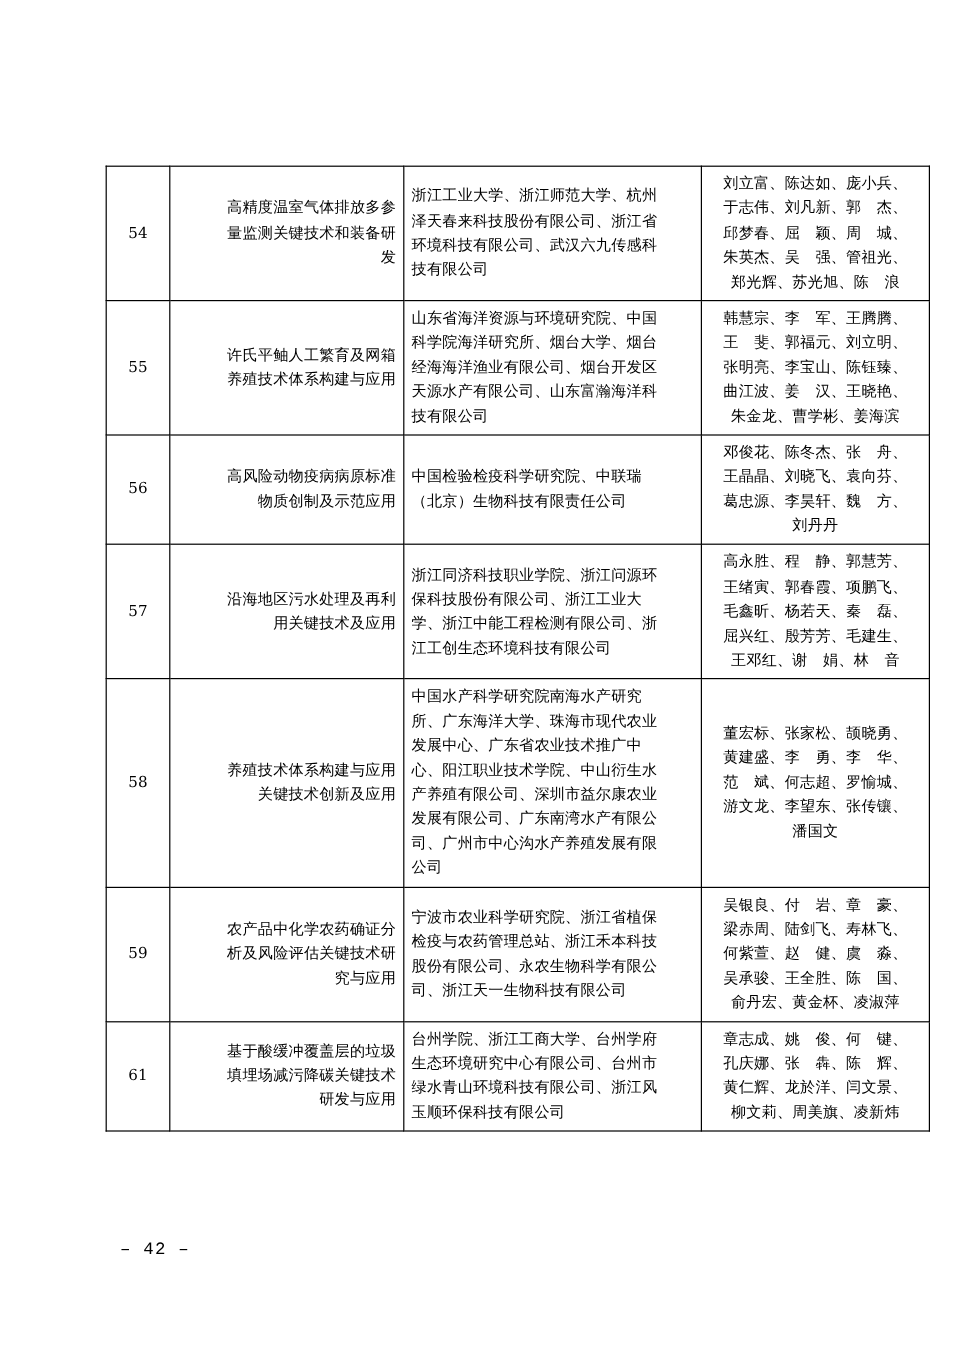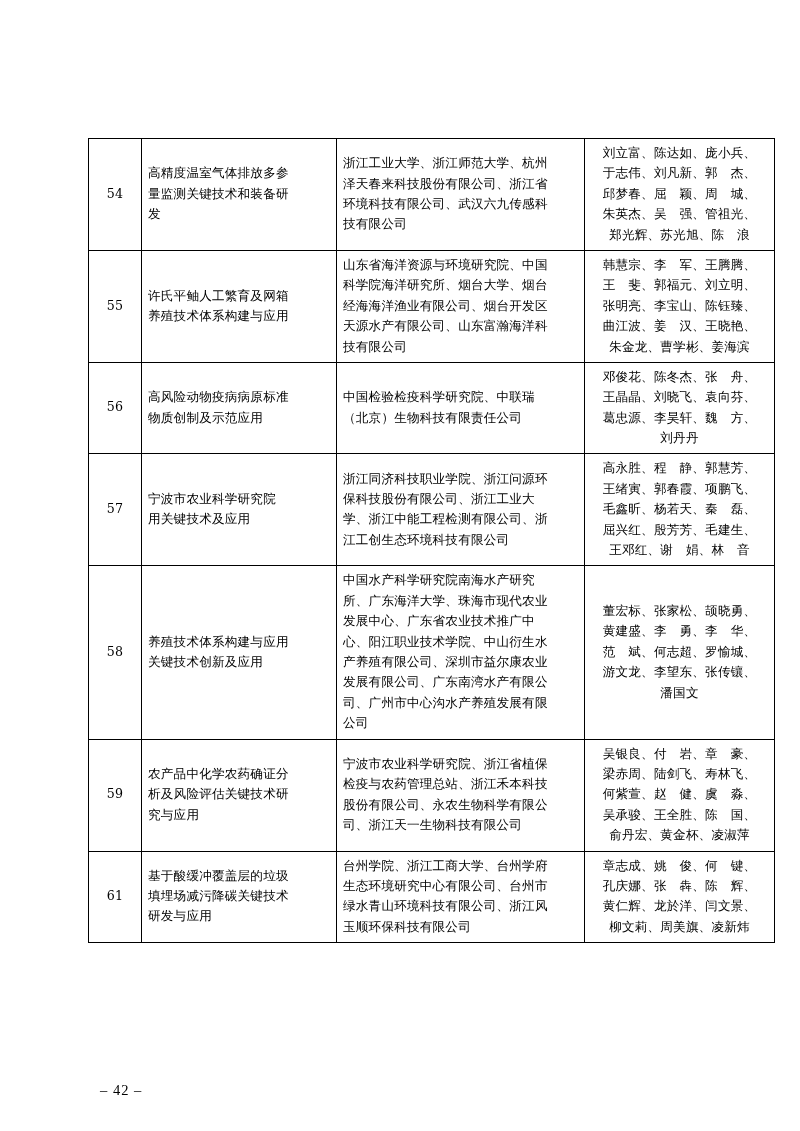--- a/index.html
+++ b/index.html
@@ -43,21 +43,21 @@
     width: 40px;
     text-align: center;
     font-size: 13px;
     letter-spacing: 0;
     padding-left: 2px;
     padding-right: 2px;
     margin-left: 28px;
   }
   .col-project {
     width: 182px;
-    text-align: left;
+    text-align: right;
     padding-left: 12px;
     padding-right: 8px;
   }
   .col-orgs {
     width: 235px;
     text-align: left;
     padding-left: 9px;
     padding-right: 7px;
   }
   .col-people {
@@ -69,22 +69,21 @@
   .cellline {
     display: block;
     white-space: nowrap;
   }
   .footer-page {
     position: absolute;
     left: 100px;
     top: 1034px;
     font-size: 14.5px;
     letter-spacing: 1px;
-    font-family: Liberation Serif, serif;
-    margin-top: 48px;
+    font-family: Liberation Mono, monospace;
   }
 </style>
 </head>
 <body>
 
 <div class="page">
   <table class="award-table">
     <tbody>
         <tr>
           <td class="col-index">54</td>
@@ -141,21 +140,21 @@
           <td class="col-people">
             <span class="cellline">邓俊花、陈冬杰、张　舟、</span>
             <span class="cellline">王晶晶、刘晓飞、袁向芬、</span>
             <span class="cellline">葛忠源、李昊轩、魏　方、</span>
             <span class="cellline">刘丹丹</span>
           </td>
         </tr>
         <tr>
           <td class="col-index">57</td>
           <td class="col-project">
-            <span class="cellline">宁波市农业科学研究院</span>
+            <span class="cellline">沿海地区污水处理及再利</span>
             <span class="cellline">用关键技术及应用</span>
           </td>
           <td class="col-orgs">
             <span class="cellline">浙江同济科技职业学院、浙江问源环</span>
             <span class="cellline">保科技股份有限公司、浙江工业大</span>
             <span class="cellline">学、浙江中能工程检测有限公司、浙</span>
             <span class="cellline">江工创生态环境科技有限公司</span>
           </td>
           <td class="col-people">
             <span class="cellline">高永胜、程　静、郭慧芳、</span>

